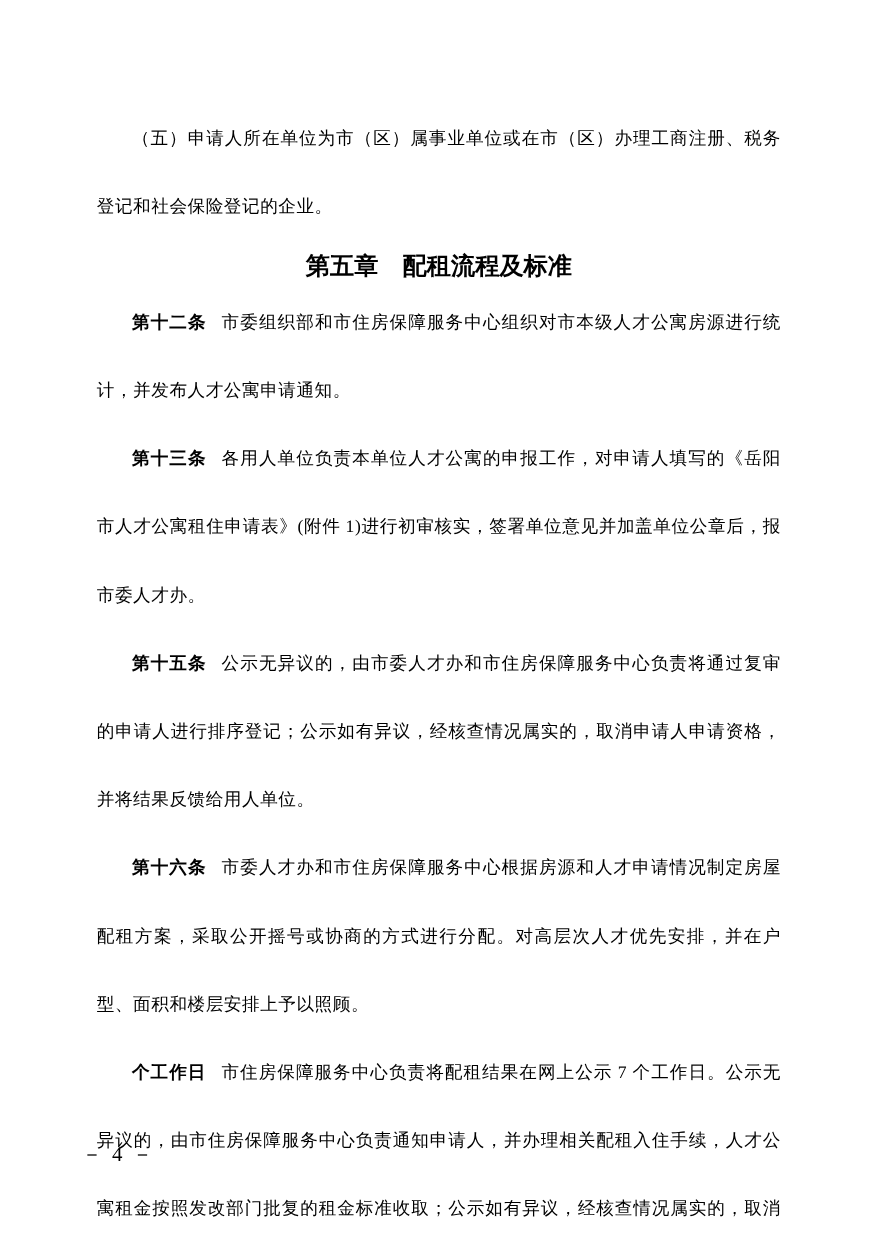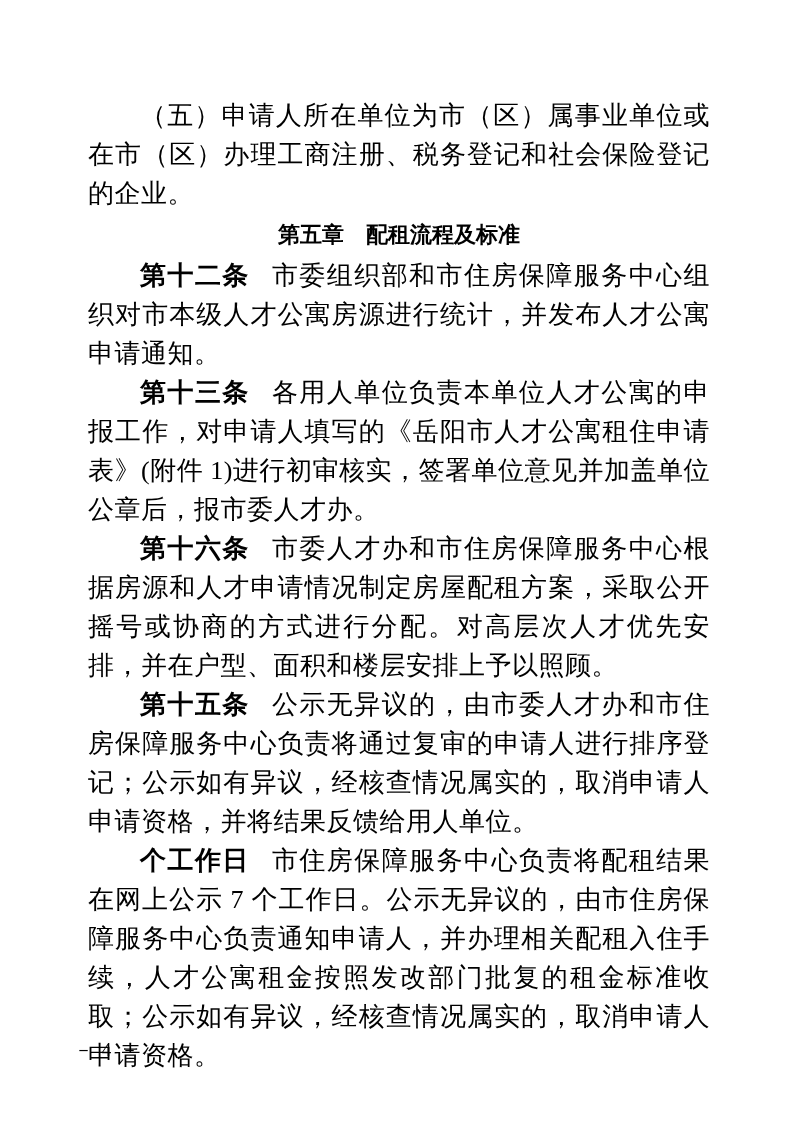--- a/index.html
+++ b/index.html
@@ -17,22 +17,22 @@
     font-family: "Liberation Serif", "DejaVu Serif", serif;
   }
   .content {
     position: absolute;
     top: 96px;
     left: 88px;
     width: 622px;
   }
   .para {
     margin: 0;
-    font-size: 26px;
-    line-height: 39px;
+    font-size: 16px;
+    line-height: 62px;
     text-align: justify;
     text-indent: 2em;
     letter-spacing: 0.5px;
   }
   .chapter {
     margin: 0;
     font-size: 22px;
     line-height: 43px;
     font-weight: bold;
     text-align: center;
@@ -63,22 +63,22 @@
       <span>（五）申请人所在单位为市（区）属事业单位或在市（区）办理工商注册、税务登记和社会保险登记的企业。</span>
     </p>
 
     <h2 class="chapter">第五章　配租流程及标准</h2>
 
     <p class="para"><span class="term">第十二条</span><span>市委组织部和市住房保障服务中心组织对市本级人才公寓房源进行统计，并发布人才公寓申请通知。</span></p>
 
     <p class="para"><span class="term">第十三条</span><span>各用人单位负责本单位人才公寓的申报工作，对申请人填写的《岳阳市人才公寓租住申请表》(附件 1)进行初审核实，签署单位意见并加盖单位公章后，报市委人才办。</span></p>
 
 
+    <p class="para"><span class="term">第十五条</span><span>公示无异议的，由市委人才办和市住房保障服务中心负责将通过复审的申请人进行排序登记；公示如有异议，经核查情况属实的，取消申请人申请资格，并将结果反馈给用人单位。</span></p>
+
     <p class="para"><span class="term">第十六条</span><span>市委人才办和市住房保障服务中心根据房源和人才申请情况制定房屋配租方案，采取公开摇号或协商的方式进行分配。对高层次人才优先安排，并在户型、面积和楼层安排上予以照顾。</span></p>
-
-    <p class="para"><span class="term">第十五条</span><span>公示无异议的，由市委人才办和市住房保障服务中心负责将通过复审的申请人进行排序登记；公示如有异议，经核查情况属实的，取消申请人申请资格，并将结果反馈给用人单位。</span></p>
 
     <p class="para"><span class="term">个工作日</span><span>市住房保障服务中心负责将配租结果在网上公示 7 个工作日。公示无异议的，由市住房保障服务中心负责通知申请人，并办理相关配租入住手续，人才公寓租金按照发改部门批复的租金标准收取；公示如有异议，经核查情况属实的，取消申请人申请资格。</span></p>
 
   </div>
 
   <div class="footer">－ 4 －</div>
 </div>
 
 </body></html>

